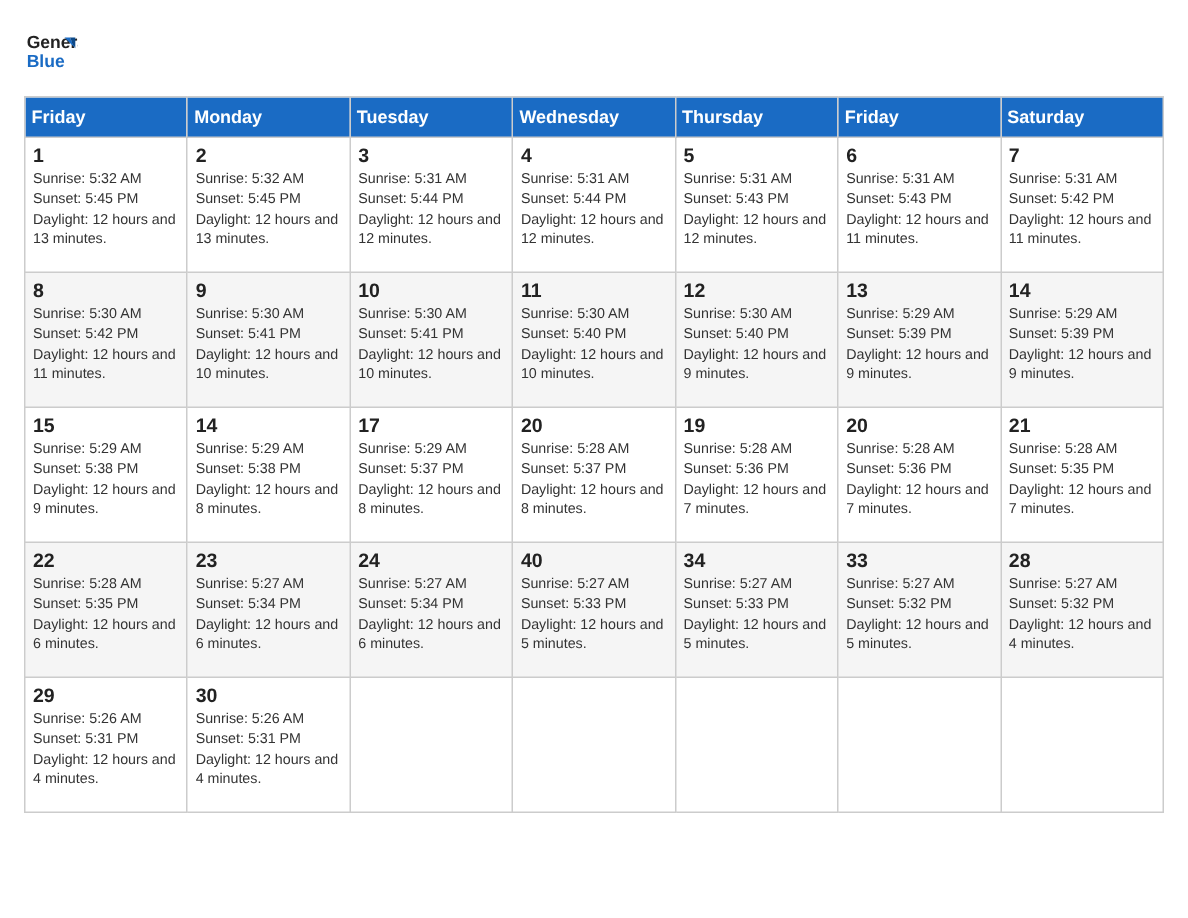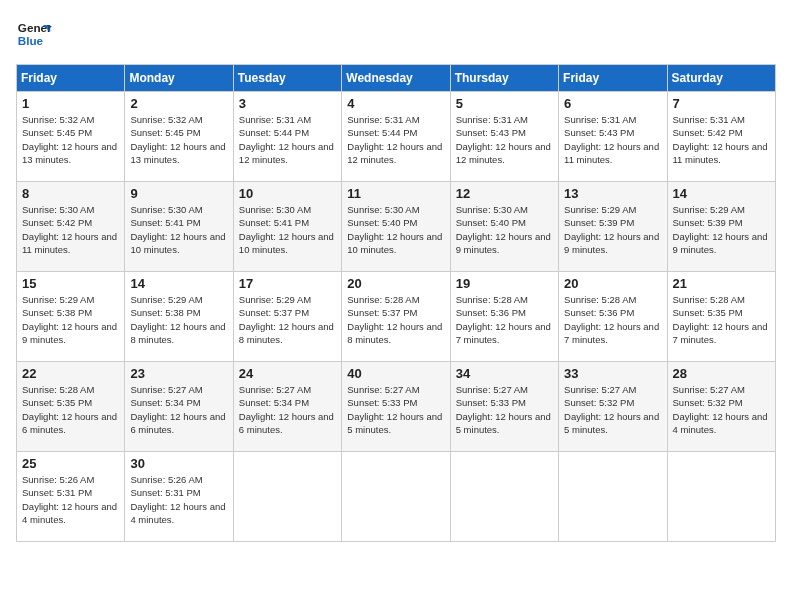--- a/index.html
+++ b/index.html
@@ -336,21 +336,21 @@
         <span class="day-num">28</span>
         <div class="day-info">
           Sunrise: 5:27 AM<br>
           Sunset: 5:32 PM<br>
           Daylight: 12 hours and 4 minutes.
         </div>
       </td>
       </tr>
       <tr>
         <td>
-        <span class="day-num">25</span>
+        <span class="day-num">29</span>
         <div class="day-info">
           Sunrise: 5:26 AM<br>
           Sunset: 5:31 PM<br>
           Daylight: 12 hours and 4 minutes.
         </div>
       </td>
         <td>
         <span class="day-num">30</span>
         <div class="day-info">
           Sunrise: 5:26 AM<br>

